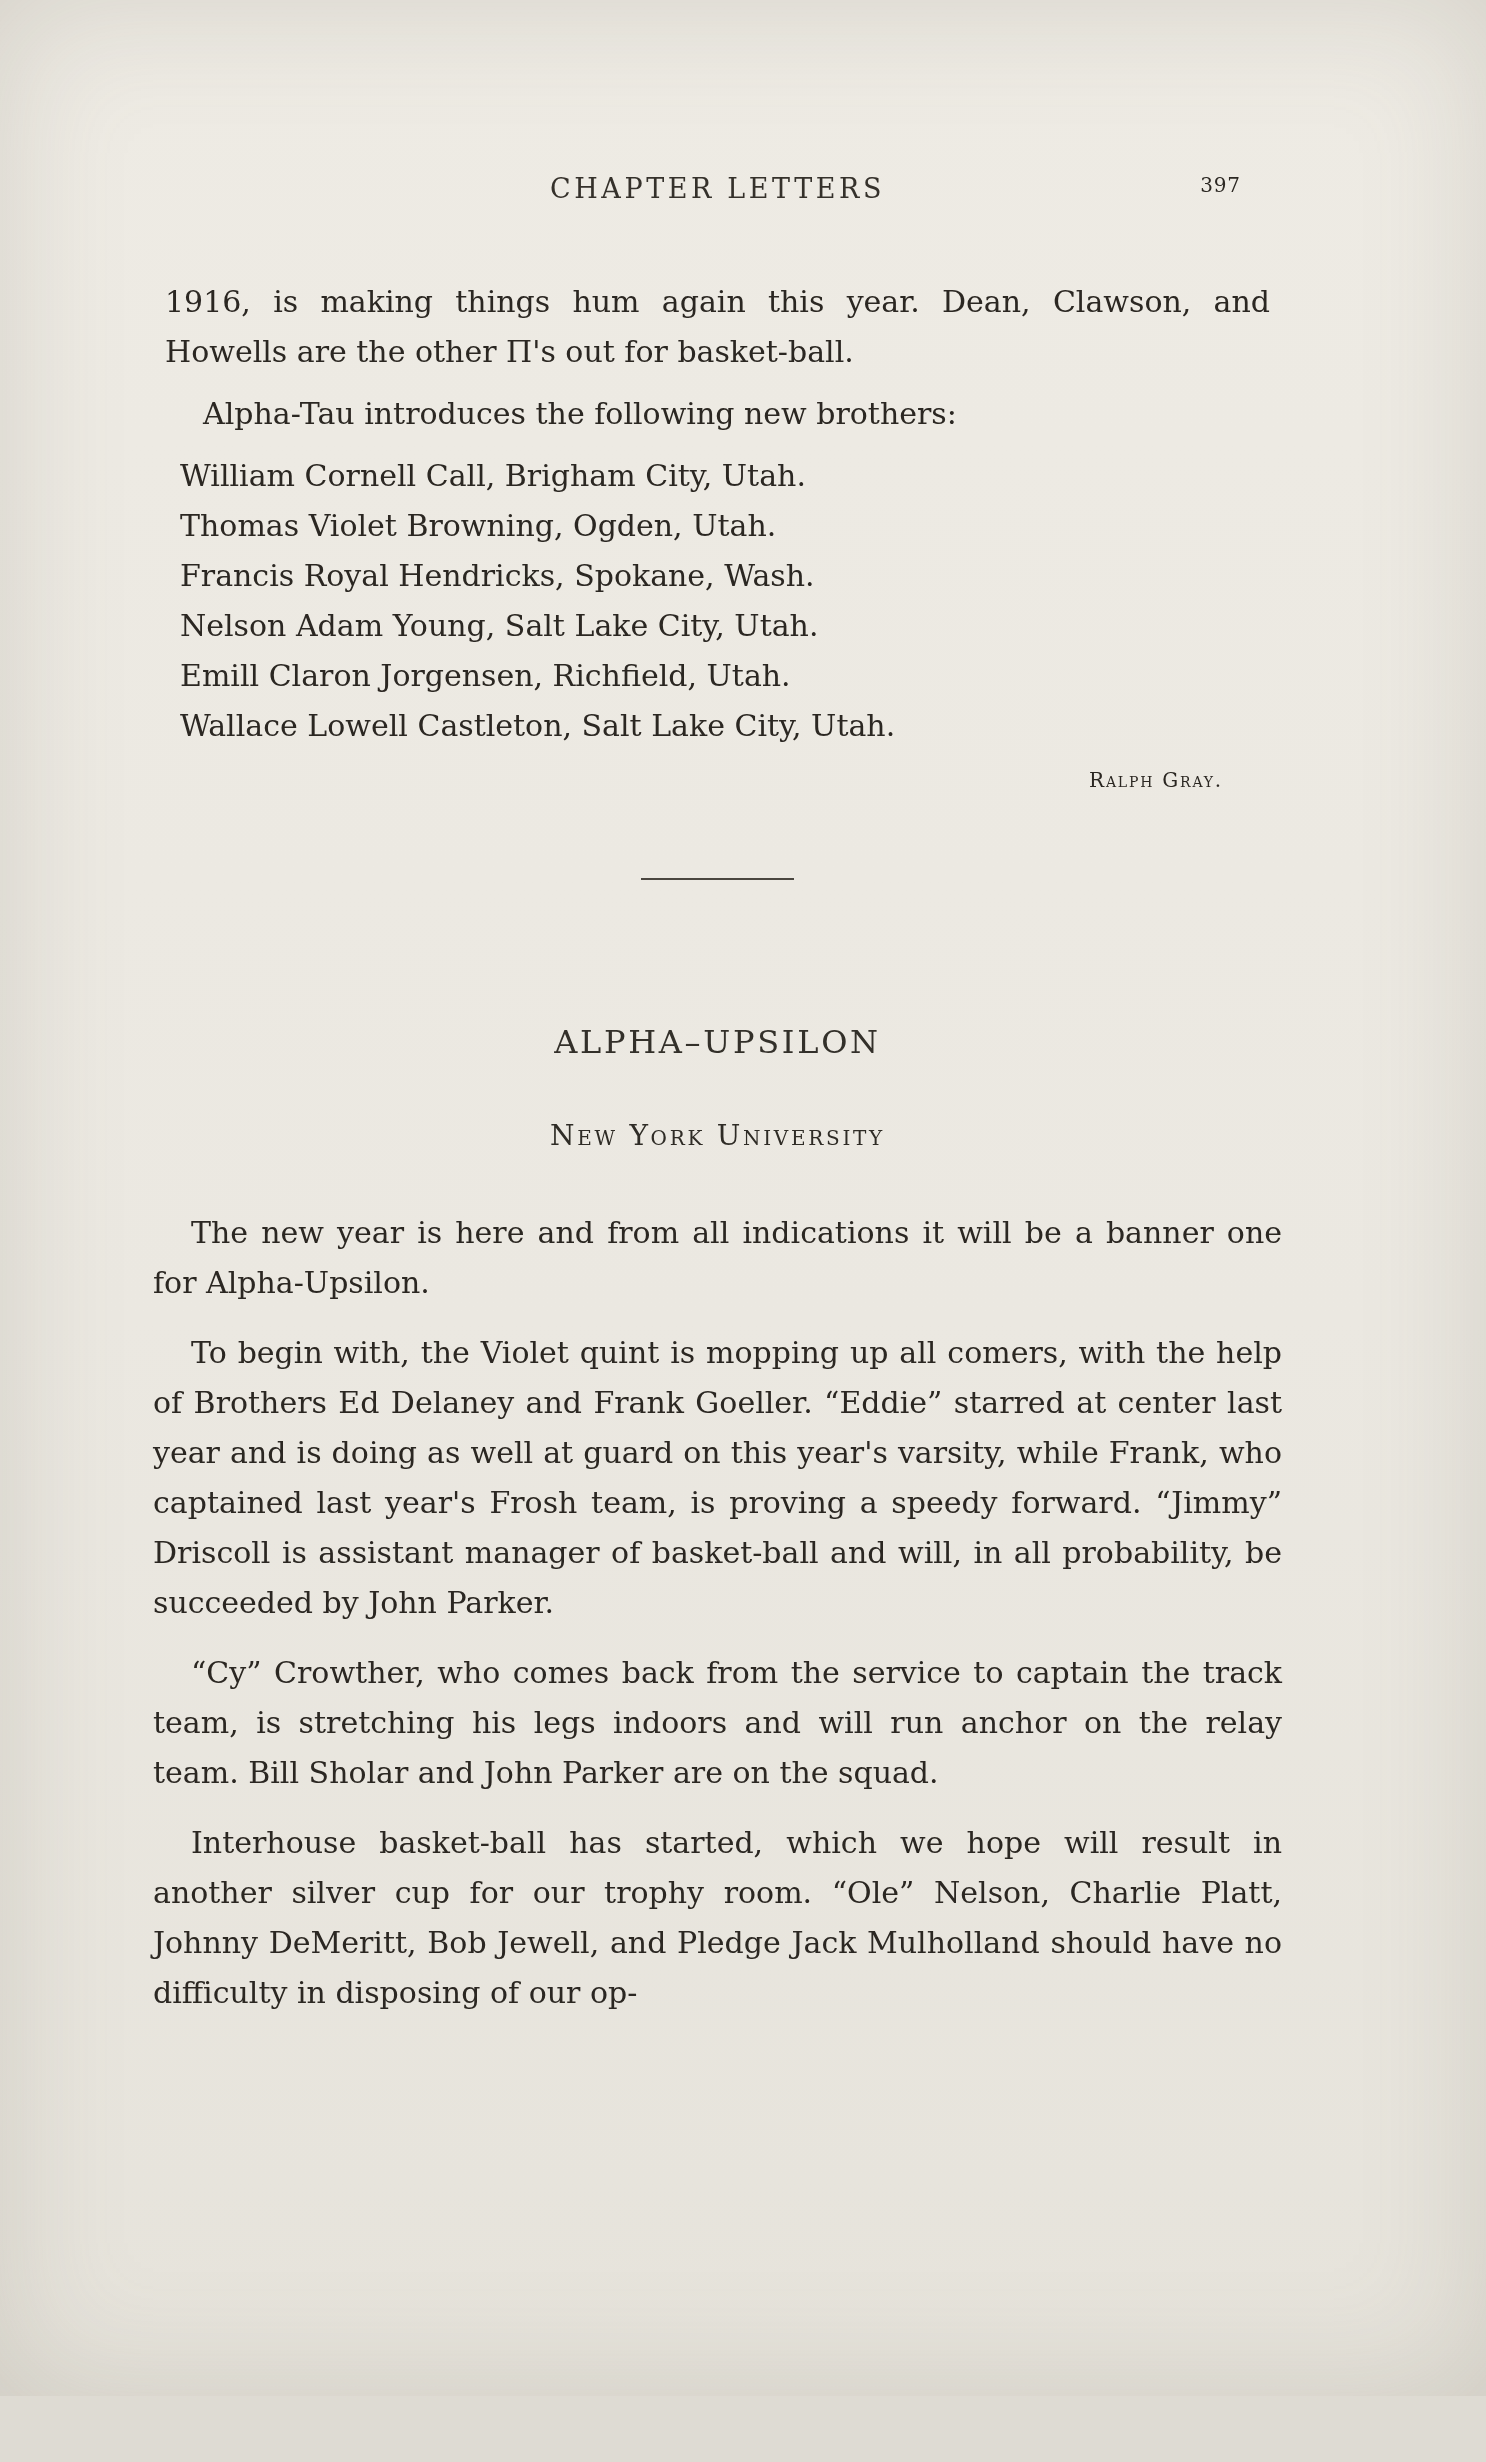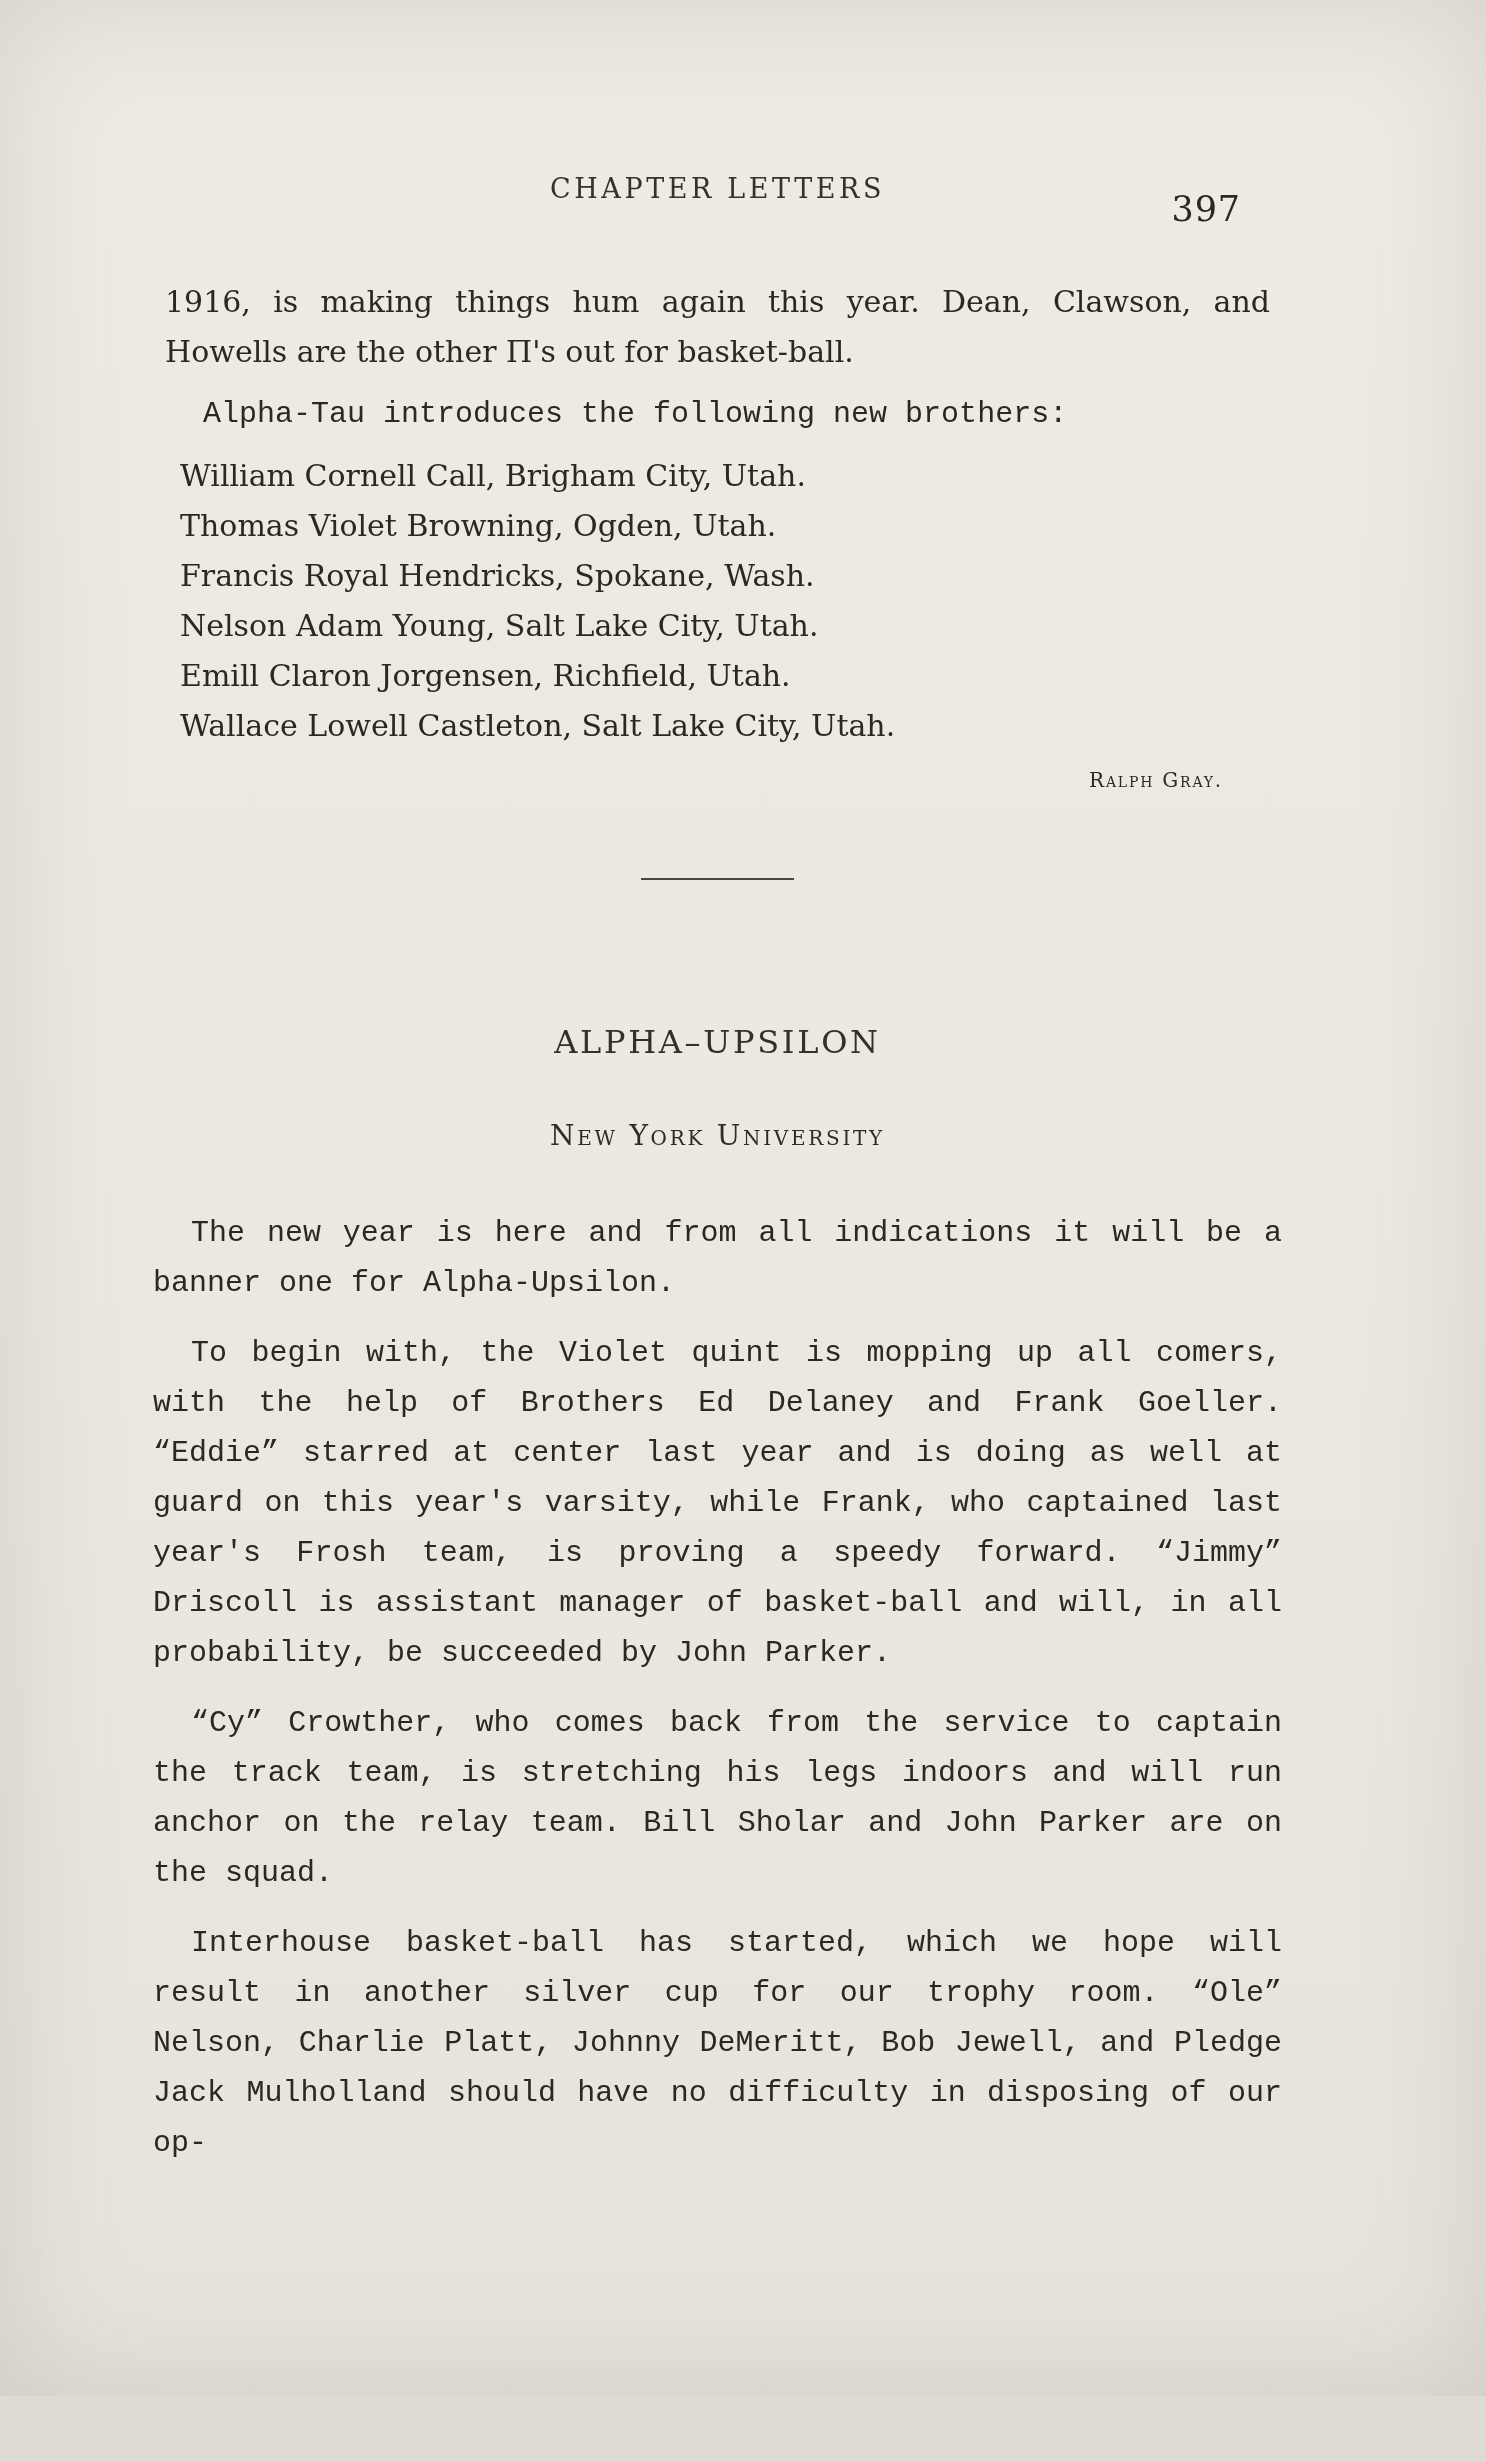--- a/index.html
+++ b/index.html
@@ -27,32 +27,32 @@
   .running-title {
     display: block;
     text-align: center;
     font-size: 27px;
     letter-spacing: 3.6px;
     color: #35312b;
   }
   .page-number {
     position: absolute;
     right: 41px;
-    top: 16px;
-    font-size: 35px;
+    top: 0;
+    font-size: 20px;
     letter-spacing: 0.9px;
     color: #2b2722;
   }
   .body-text {
     font-size: 30px;
     line-height: 50px;
     text-align: justify;
   }
   .body-text p { margin: 12px; }
-  .indent { text-indent: 38px; font-family: Liberation Mono, monospace; }
+  .indent { text-indent: 38px; }
   .names div { padding-left: 27px; }
   .closing { margin-top: 27px; }
   .signature {
     text-align: right;
     padding-right: 59px;
     font-variant: small-caps;
     letter-spacing: 1.8px;
     font-size: 20px;
     margin-top: 3.6px;
   }

